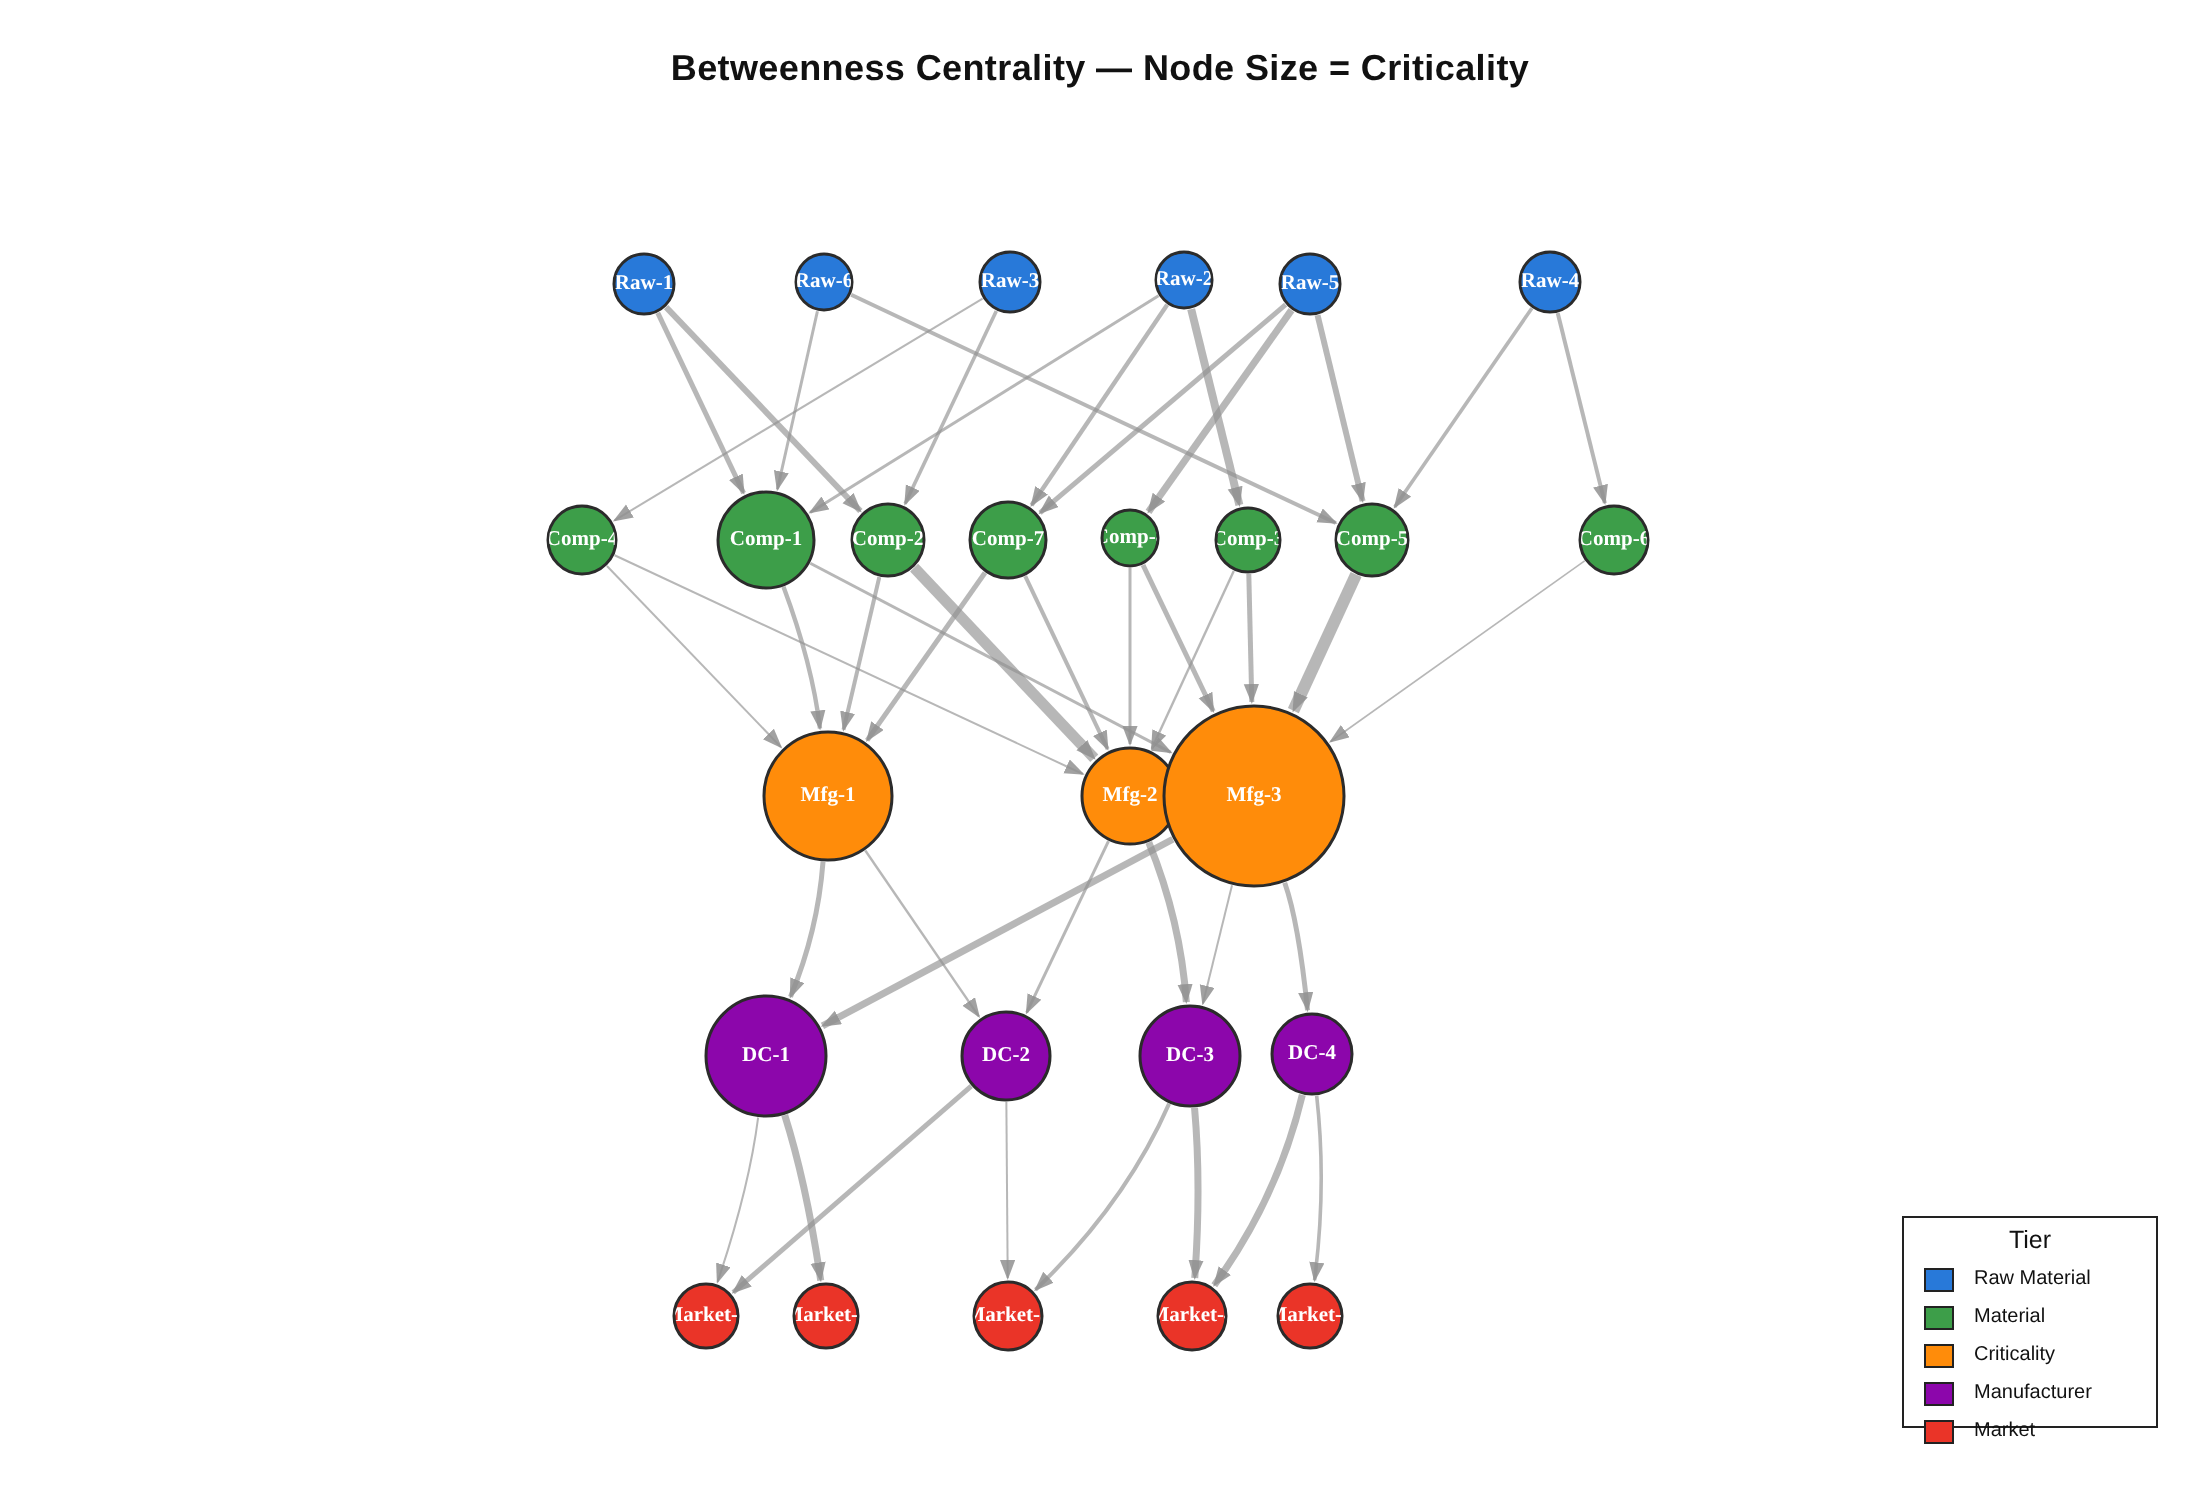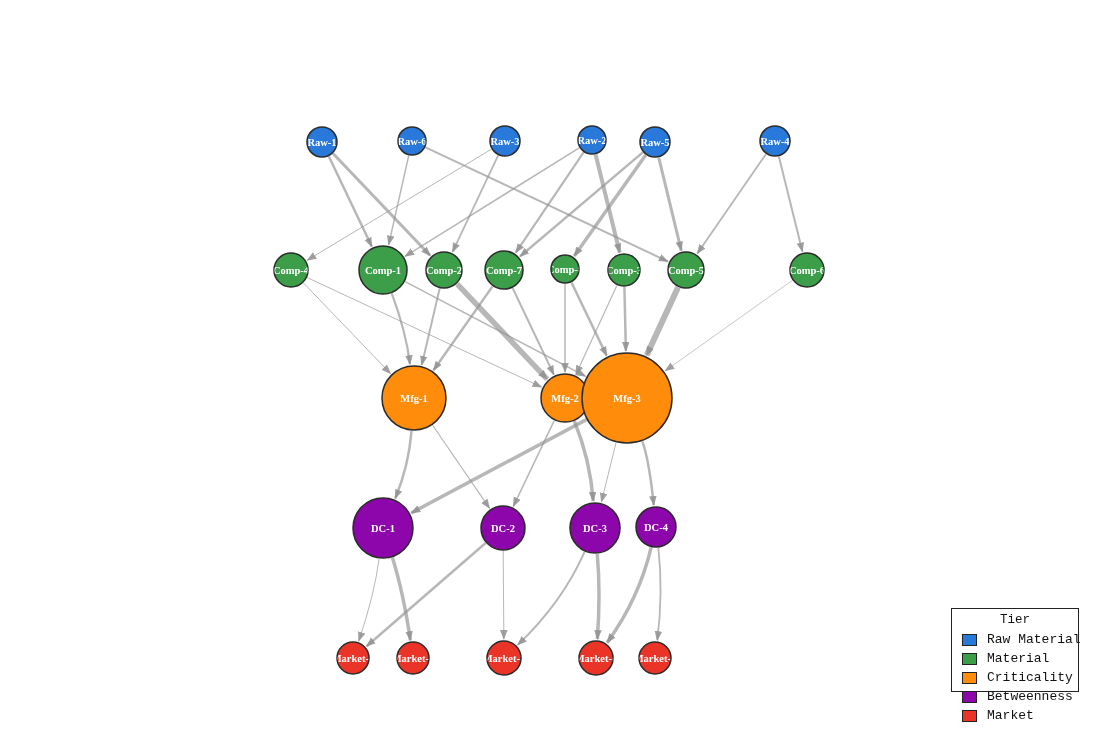--- a/index.html
+++ b/index.html
@@ -2,31 +2,32 @@
 <html><head>
 <meta charset="utf-8">
 <style>
   html,body{margin:0;padding:0;background:#ffffff;}
   #stage{position:relative;width:1100px;height:750px;background:#ffffff;overflow:hidden;
          font-family:"Liberation Sans",sans-serif;}
   #chart-title{position:absolute;left:0;top:24px;width:1100px;text-align:center;
     font-size:18px;font-weight:bold;color:#111;letter-spacing:.2px;}
   #graph-svg{position:absolute;left:0;top:0;}
   .node-label{font-family:"Liberation Serif",serif;font-weight:bold;fill:#ffffff;}
-  #legend{position:absolute;left:951px;top:608px;width:128px;height:84px;
-    border:1.3px solid #222;background:#fff;box-sizing:border-box;padding:4px 0 0 0;font-family:Liberation Mono, monospace;}
+  #legend{position:absolute;left:951px;top:608px;width:128px;height:106px;
+    border:1.3px solid #222;background:#fff;box-sizing:border-box;padding:4px 0 0 0;}
   #legend .legend-title{display:block;text-align:center;font-size:12.5px;color:#111;margin-bottom:3px;}
   .legend-row{display:flex;align-items:center;height:19px;padding-left:10px;}
   .legend-swatch{width:13px;height:10px;border:1px solid #222;margin-right:10px;flex:0 0 auto;}
-  .legend-label{font-size:13px;color:#111;white-space:nowrap;}
+  .legend-label{font-size:10px;color:#111;white-space:nowrap;}
 </style>
 </head>
 <body>
 
 <div id="stage">
+  <div id="chart-title">Betweenness Centrality — Node Size = Criticality</div>
   <svg id="graph-svg" width="1100" height="750">
       <defs>
         <marker id="arrow" markerUnits="userSpaceOnUse" markerWidth="12" markerHeight="10" refX="9" refY="3.8" orient="auto">
           <path d="M0,0 L10,3.8 L0,7.6 z" fill="#909090" fill-opacity="0.85"></path>
         </marker>
         <clipPath id="clip0">
           <circle cx="322" cy="142" r="14.5"></circle>
         </clipPath>
         <clipPath id="clip1">
           <circle cx="412" cy="141" r="13.5"></circle>
@@ -266,21 +267,21 @@
         <div class="legend-row">
           <span class="legend-swatch" style="background: rgb(61, 158, 73);"></span>
           <span class="legend-label">Material</span>
         </div>
         <div class="legend-row">
           <span class="legend-swatch" style="background: rgb(255, 140, 10);"></span>
           <span class="legend-label">Criticality</span>
         </div>
         <div class="legend-row">
           <span class="legend-swatch" style="background: rgb(140, 6, 171);"></span>
-          <span class="legend-label">Betweenness</span>
+          <span class="legend-label">Manufacturer</span>
         </div>
         <div class="legend-row">
           <span class="legend-swatch" style="background: rgb(234, 52, 40);"></span>
           <span class="legend-label">Market</span>
         </div>
       </div>
   </div>
 </div>
 
 </body></html>

